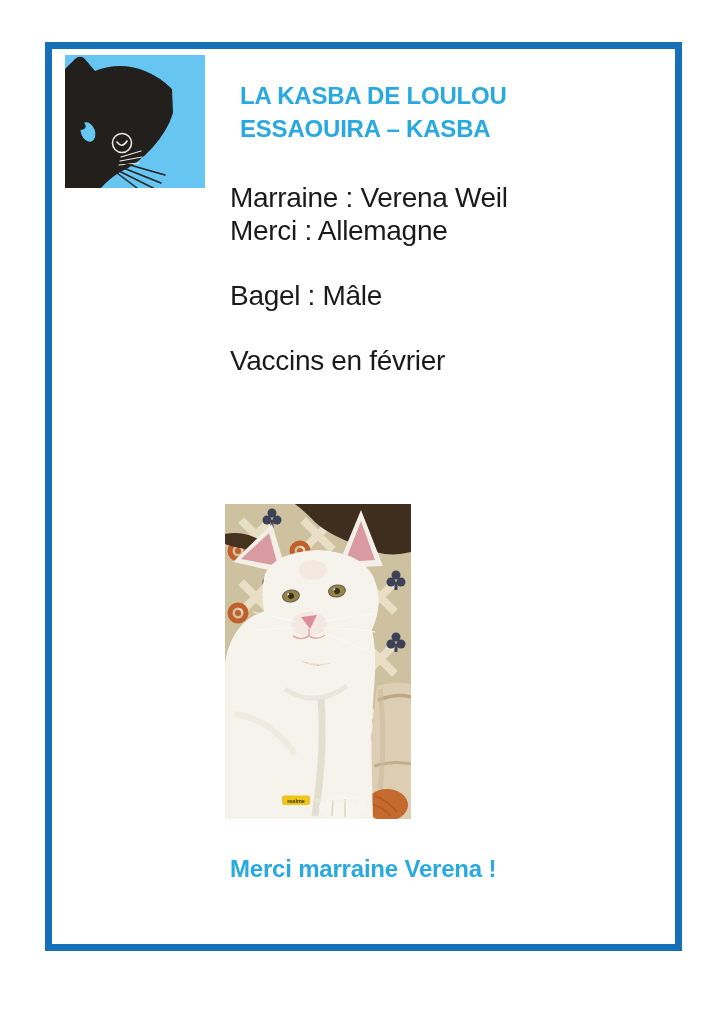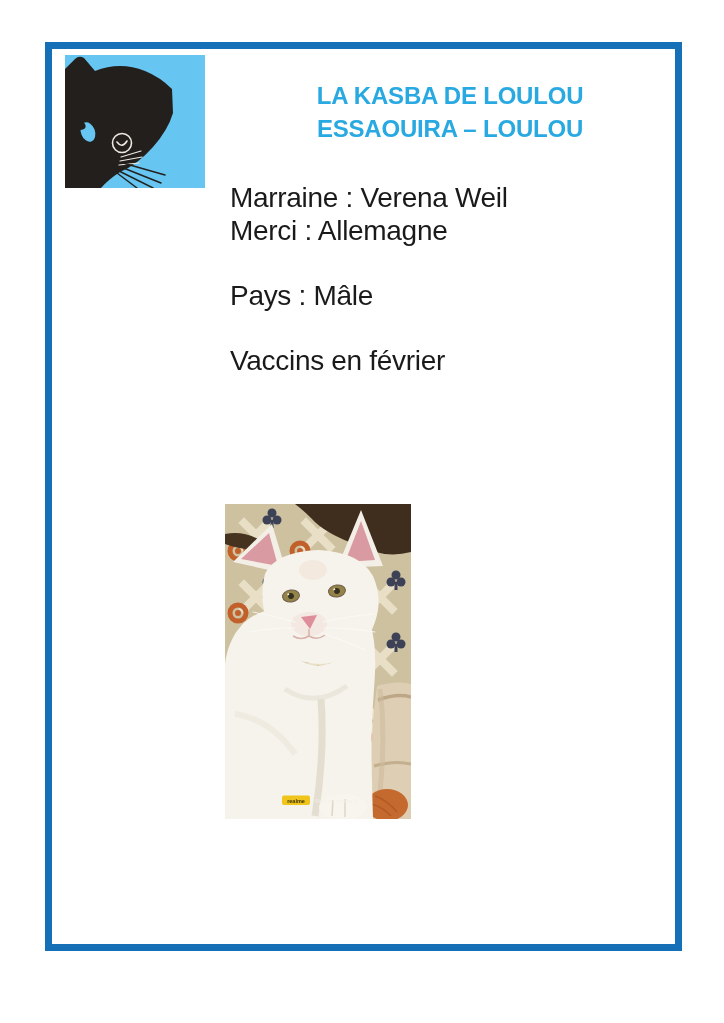--- a/index.html
+++ b/index.html
@@ -21,21 +21,20 @@
   .logo {
     position: absolute;
     left: 65px; top: 55px;
     width: 140px; height: 133px;
   }
   .logo svg { display: block; }
   .title-block {
     position: absolute;
     left: 240px; top: 79px;
     width: 420px;
-    text-align: center;
     font-weight: bold;
     font-size: 24px;
     line-height: 33px;
     letter-spacing: -0.2px;
     color: var(--title-cyan, #29a9e1);
   }
   .info {
     position: absolute;
     left: 230px; top: 182px;
     font-weight: normal;
@@ -89,33 +88,33 @@
         <path d="M 58,108 L 100,120"></path>
         <path d="M 56,112 L 96,128"></path>
         <path d="M 54,116 L 88,133"></path>
         <path d="M 52,118 L 72,133"></path>
       </g>
     </svg>
   </div>
 
   <div class="title-block">
     <div>LA KASBA DE LOULOU</div>
-    <div>ESSAOUIRA – LOULOU</div>
+    <div>ESSAOUIRA – KASBA</div>
   </div>
 
   <div class="info">
 
       <div class="info-line">Marraine : Verena Weil</div>
 
       <div class="info-line">Merci : Allemagne</div>
 
       <div class="info-line"></div>
 
 
-      <div class="info-line">Pays : Mâle</div>
+      <div class="info-line">Bagel : Mâle</div>
 
 
       <div class="info-line"></div>
 
 
       <div class="info-line">Vaccins en février</div>
     </div>
 
   <div class="photo">
     <svg width="186" height="315" viewBox="0 0 186 315">
@@ -206,14 +205,15 @@
       </g>
 
       <g>
         <rect x="57" y="291.5" width="28" height="9.5" rx="2" fill="#efc51c"></rect>
         <text x="71" y="298.8" text-anchor="middle" font-size="5.5" font-weight="bold" fill="#3f3000" font-family="Liberation Sans, sans-serif">realme</text>
         <text x="90" y="298.8" font-size="5.5" fill="#f2efe8" opacity="0.92" font-family="Liberation Sans, sans-serif">Shot on realme 6i</text>
       </g>
     </svg>
   </div>
 
+  <div class="thanks">Merci marraine Verena !</div>
 
 </div>
 
 </body></html>

